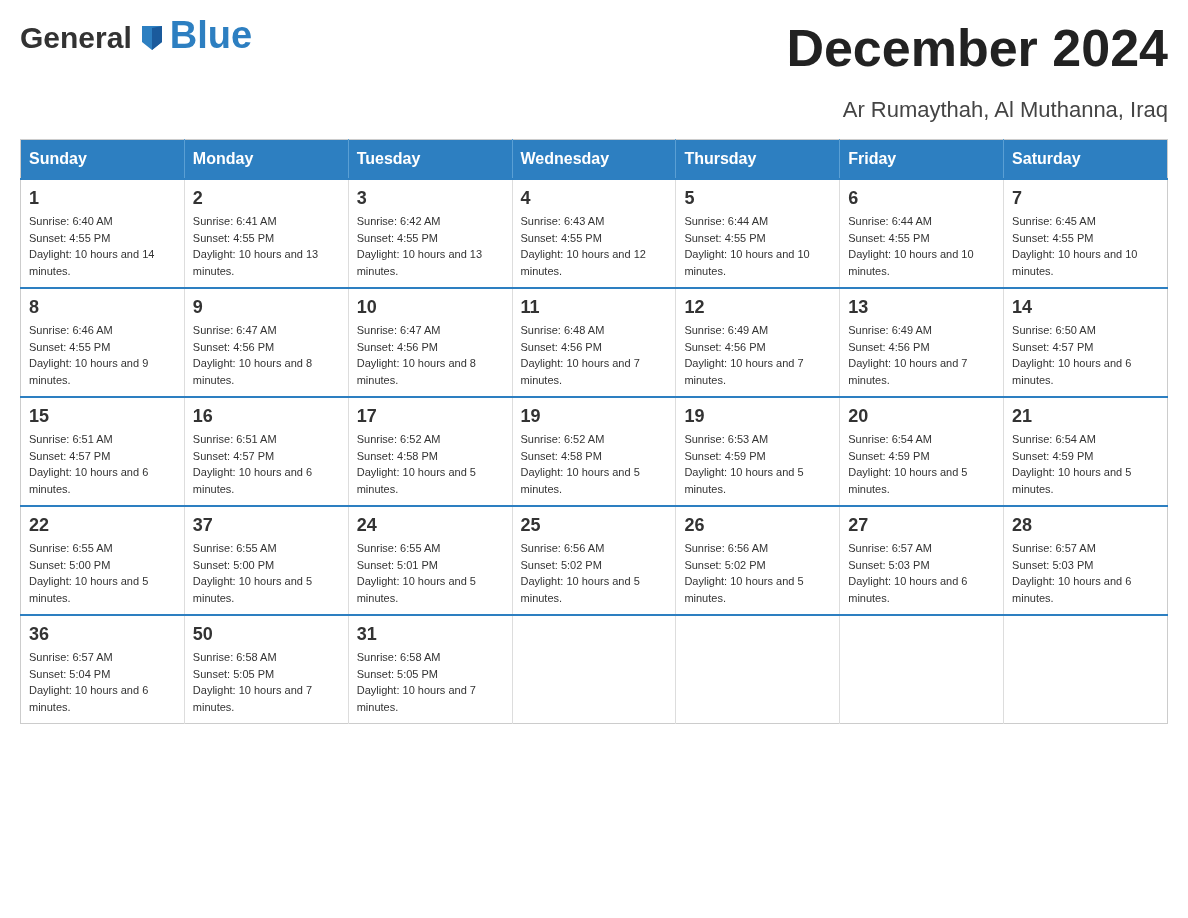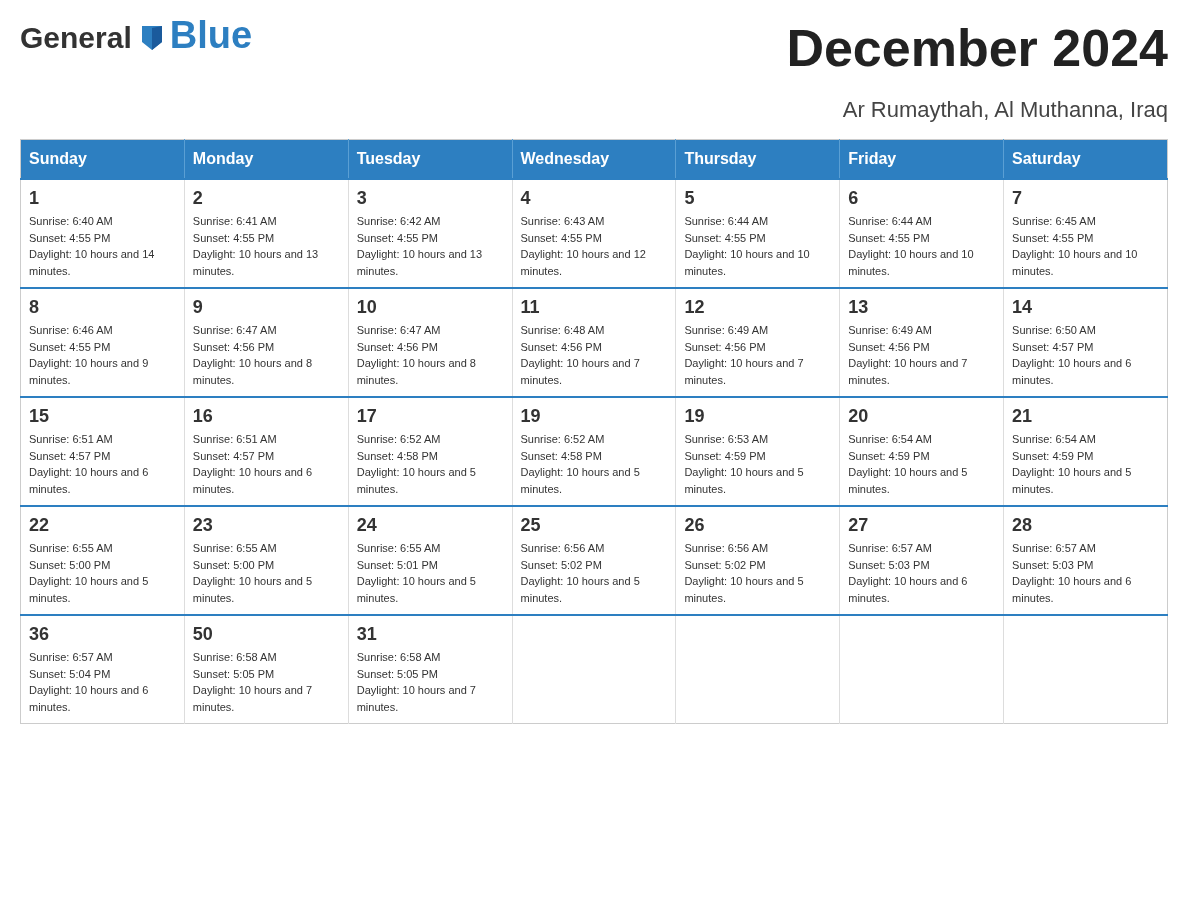--- a/index.html
+++ b/index.html
@@ -294,21 +294,21 @@
       <tr>
         <td>
           <span class="day-number">22</span>
           <div class="day-info">
             <span>Sunrise: 6:55 AM</span><br>
             <span>Sunset: 5:00 PM</span><br>
             <span>Daylight: 10 hours and 5 minutes.</span>
           </div>
         </td>
         <td>
-          <span class="day-number">23</span>
+          <span class="day-number">37</span>
           <div class="day-info">
             <span>Sunrise: 6:55 AM</span><br>
             <span>Sunset: 5:00 PM</span><br>
             <span>Daylight: 10 hours and 5 minutes.</span>
           </div>
         </td>
         <td>
           <span class="day-number">24</span>
           <div class="day-info">
             <span>Sunrise: 6:55 AM</span><br>

